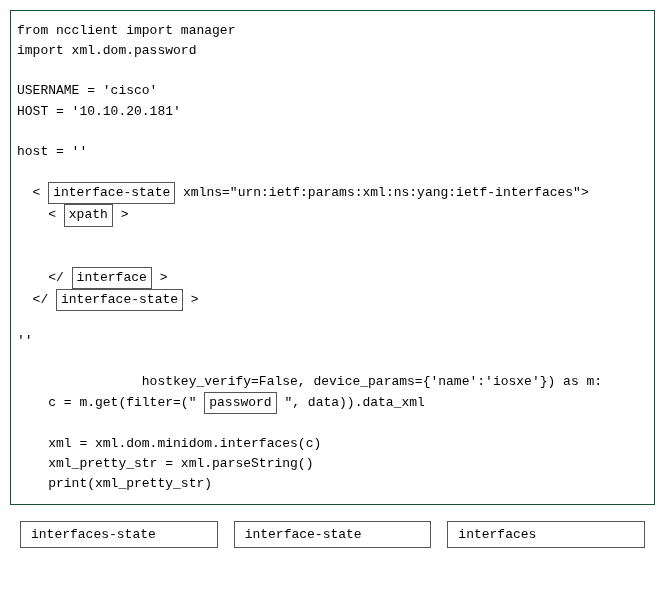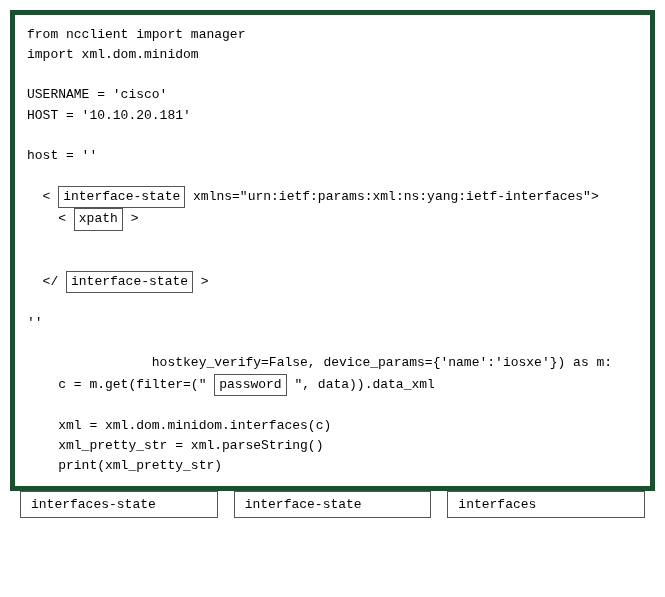--- a/index.html
+++ b/index.html
@@ -7,22 +7,23 @@
       background: #fff;
       font-family: 'Courier New', Courier, monospace;
       font-size: 13px;
       color: #000;
       width: 665px;
       min-height: 597px;
       padding: 10px;
     }
 
     .code-container {
-      border: 5px solid #14532d;
-      padding: 10px 12px;
+      border: 1px solid #14532d;
+      padding: 10px 6px;
+      margin-bottom: 16px;
       background: #fff;
       line-height: 1.55;
     }
 
     .code-line {
       white-space: pre;
       display: block;
     }
 
     .code-line.blank {
@@ -56,35 +57,36 @@
       cursor: pointer;
       text-align: left;
       display: block;
     }
   </style>
 </head>
 <body>
 
 <div class="code-container">
   <span class="code-line">from ncclient import manager</span>
-  <span class="code-line">import xml.dom.minidom</span>
+  <span class="code-line">import xml.dom.password</span>
   <span class="code-line blank"></span>
   <span class="code-line">USERNAME = 'cisco'</span>
   <span class="code-line">HOST = '10.10.20.181'</span>
   <span class="code-line blank"></span>
   <span class="code-line">host = ''</span>
   <span class="code-line blank"></span>
 
   <span class="code-line">  &lt; <span class="inline-box">interface-state</span><span> xmlns="urn:ietf:params:xml:ns:yang:ietf-interfaces"&gt;</span></span>
 
   <span class="code-line">    &lt; <span class="inline-box">xpath</span> &gt;</span>
 
   <span class="code-line blank"></span>
   <span class="code-line blank"></span>
 
+  <span class="code-line">    &lt;/ <span class="inline-box">interface</span> &gt;</span>
 
   <span class="code-line">  &lt;/ <span class="inline-box">interface-state</span> &gt;</span>
 
   <span class="code-line blank"></span>
   <span class="code-line">''</span>
   <span class="code-line blank"></span>
 
   <span class="code-line">                hostkey_verify=False, device_params={'name':'iosxe'}) as m:</span>
 
   <span class="code-line">    c = m.get(filter=(" <span class="inline-box">password</span> ", data)).data_xml</span>

